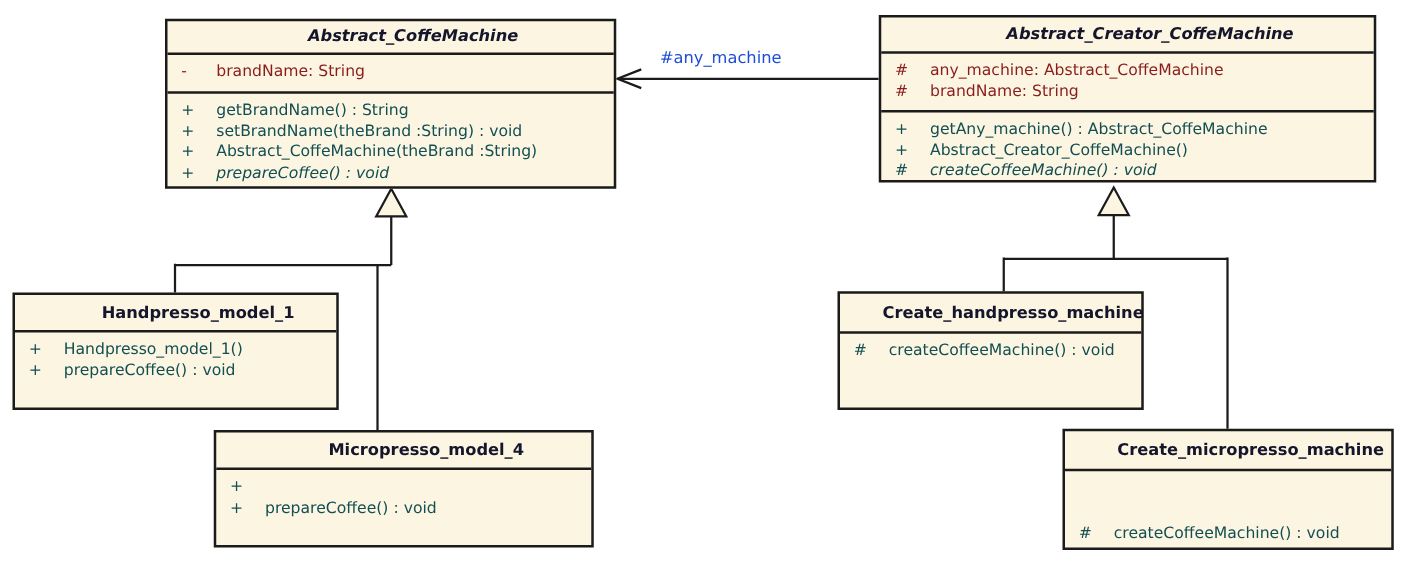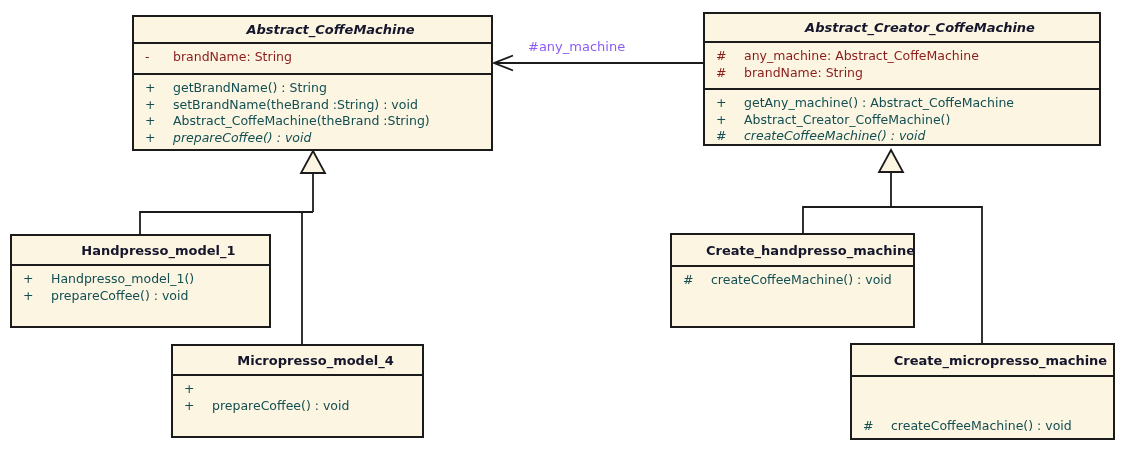--- a/index.html
+++ b/index.html
@@ -48,21 +48,21 @@
     white-space:nowrap;
   }
   .member .vis { flex:none; width:28px; padding-left:3px; }
   .member.attr { color:#8b1c1c; }
   .member.op   { color:#124e52; }
   .member.italic .mtext { font-style:italic; }
 
   .edge-label {
     position:absolute;
     font-size:13px;
-    color:#8b5cf6;
+    color:#1d4ed8;
     white-space:nowrap;
   }
 </style>
 </head>
 <body>
 
 <div id="canvas">
 
   <svg class="connectors" viewBox="0 0 1123 450" xmlns="http://www.w3.org/2000/svg">
 
@@ -153,21 +153,21 @@
         <span class="vis">+</span>
         <span class="mtext">Handpresso_model_1()</span>
       </div>
       <div class="member op">
         <span class="vis">+</span>
         <span class="mtext">prepareCoffee() : void</span>
       </div>
     </div>
   </div>
 
-  <div class="class-box" style="left:171px; top:344px; width:253px; height:94px;">
+  <div class="class-box" style="left:171px; top:344px; width:304px; height:94px;">
     <div class="class-title" style="height:30px;">Micropresso_model_4</div>
     <div class="compartment fill">
       <div class="member op">
         <span class="vis">+</span>
       </div>
       <div class="member op">
         <span class="vis">+</span>
         <span class="mtext">prepareCoffee() : void</span>
       </div>
     </div>

